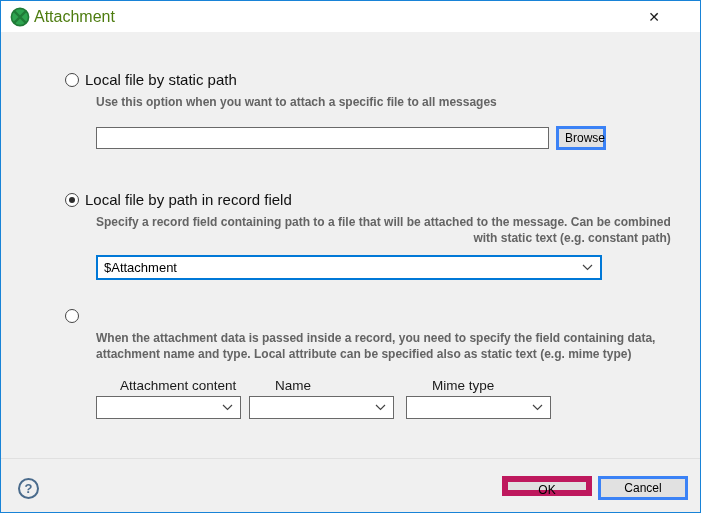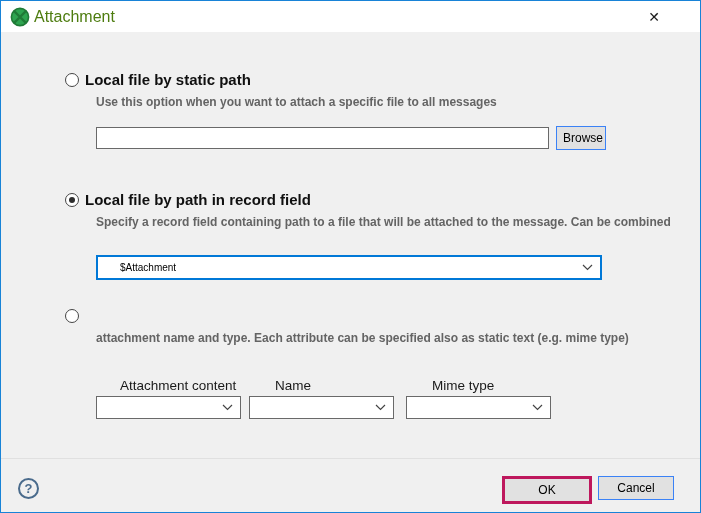--- a/index.html
+++ b/index.html
@@ -19,52 +19,52 @@
     display:flex; align-items:center; justify-content:center;
     font-size:14px; color:#1a1a1a; cursor:default; background:transparent; border:none;
     font-family:"Liberation Sans", sans-serif;
   }
   
   .radio { position:absolute; width:14px; height:14px; border:1px solid #454545; border-radius:50%; background:#fff; }
   .radio.checked::after {
     content:""; position:absolute; left:3px; top:3px; width:6px; height:6px;
     border-radius:50%; background:#2d2d2d;
   }
-  .opt-label { position:absolute; font-size:15px; font-weight:bold; color:#101010; white-space:nowrap; }
+  .opt-label { position:absolute; font-size:15px; font-weight:normal; color:#101010; white-space:nowrap; }
   .desc { position:absolute; font-size:12px; color:#646464; line-height:16px; white-space:nowrap;font-weight:bold; }
   
   .textfield {
     position:absolute; left:95px; top:126px; width:453px; height:22px;
     border:1px solid #696969; background:#fff; padding:0 4px; font-size:12px;
     font-family:"Liberation Sans", sans-serif;
   }
   .btn {
-    background:#e1e1e1; border:1px solid #3b82f6; font-size:12px; color:#000;
+    background:#e1e1e1; border:3px solid #3b82f6; font-size:12px; color:#000;
     font-family:"Liberation Sans", sans-serif;
   }
   .browse-btn { position:absolute; left:555px; top:125px; width:50px; height:24px; }
   .combo {
     background:#fff; border:1px solid #696969; display:flex; align-items:center;
-    padding-left:22px; font-size:10px; color:#000; cursor:default;
+    padding-left:6px; font-size:13px; color:#000; cursor:default;
   }
   .combo .chev { margin-left:auto; padding-right:7px; display:flex; align-items:center; }
   .combo-main { position:absolute; left:95px; top:254px; width:506px; height:25px; border:2px solid #0078d7; }
   .field-label { position:absolute; top:377px; font-size:13.5px; color:#1a1a1a; white-space:nowrap;margin-left:24px; }
   .combo-small { position:absolute; top:395px; width:145px; height:23px; }
   
   .divider { position:absolute; left:0; right:0; top:457px; height:1px; background:#e0e0e0; }
   .help-btn {
     position:absolute; left:17px; top:477px; width:21px; height:21px;
     border:2px solid #4a6b8c; border-radius:50%; background:transparent;
     color:#4a6b8c; font-weight:bold; font-size:13px;
     display:flex; align-items:center; justify-content:center; padding:0;
     font-family:"Liberation Sans", sans-serif;
   }
-  .ok-btn { position:absolute; left:501px; top:475px; width:90px; height:28px; border:3px solid #be185d; }
-  .cancel-btn { position:absolute; left:597px; top:475px; width:76px; height:24px; }
+  .ok-btn { position:absolute; left:501px; top:475px; width:90px; height:20px; border:6px solid #be185d; }
+  .cancel-btn { position:absolute; left:597px; top:475px; width:90px; height:24px; }
 </style>
 </head>
 <body>
 
 <div class="window">
 
   <div class="titlebar">
     <span class="app-icon">
       <svg width="20" height="20" viewBox="0 0 20 20">
         <circle cx="10" cy="10" r="8.6" fill="#2ea450" stroke="#1f7a36" stroke-width="1.6"></circle>
@@ -80,33 +80,35 @@
   <div class="desc" style="left:95px; top:93px;">
     <div>Use this option when you want to attach a specific file to all messages</div>
   </div>
   <input class="textfield" type="text" value="" style="">
   <button class="btn browse-btn">Browse</button>
 
   <span class="radio checked" style="left:64px; top:192px;"></span>
   <span class="opt-label" style="left:84px; top:190px;">Local file by path in record field</span>
   <div class="desc" style="left:95px; top:213px;text-align:right;">
     <div>Specify a record field containing path to a file that will be attached to the message. Can be combined</div>
+    <div>with static text (e.g. constant path)</div>
   </div>
   <div class="combo combo-main">
     <span>$Attachment</span>
     <span class="chev">
       <svg width="11" height="7" viewBox="0 0 11 7">
           <polyline points="1,1 5.5,5.5 10,1" fill="none" stroke="#444" stroke-width="1.2"></polyline>
         </svg>
     </span>
   </div>
 
   <span class="radio" style="left:64px; top:308px;"></span>
   <div class="desc" style="left:95px; top:329px;">
-    <div>attachment name and type. Each attribute can be specified also as static text (e.g. mime type)</div>
+    <div>When the attachment data is passed inside a record, you need to specify the field containing data,</div>
+    <div>attachment name and type. Local attribute can be specified also as static text (e.g. mime type)</div>
   </div>
 
   <span class="field-label" style="left:95px;">Attachment content</span>
   <span class="field-label" style="left:250px;">Name</span>
   <span class="field-label" style="left:407px;">Mime type</span>
 
   <div class="combo combo-small" style="left:95px;">
     <span></span>
     <span class="chev">
       <svg width="11" height="7" viewBox="0 0 11 7">

